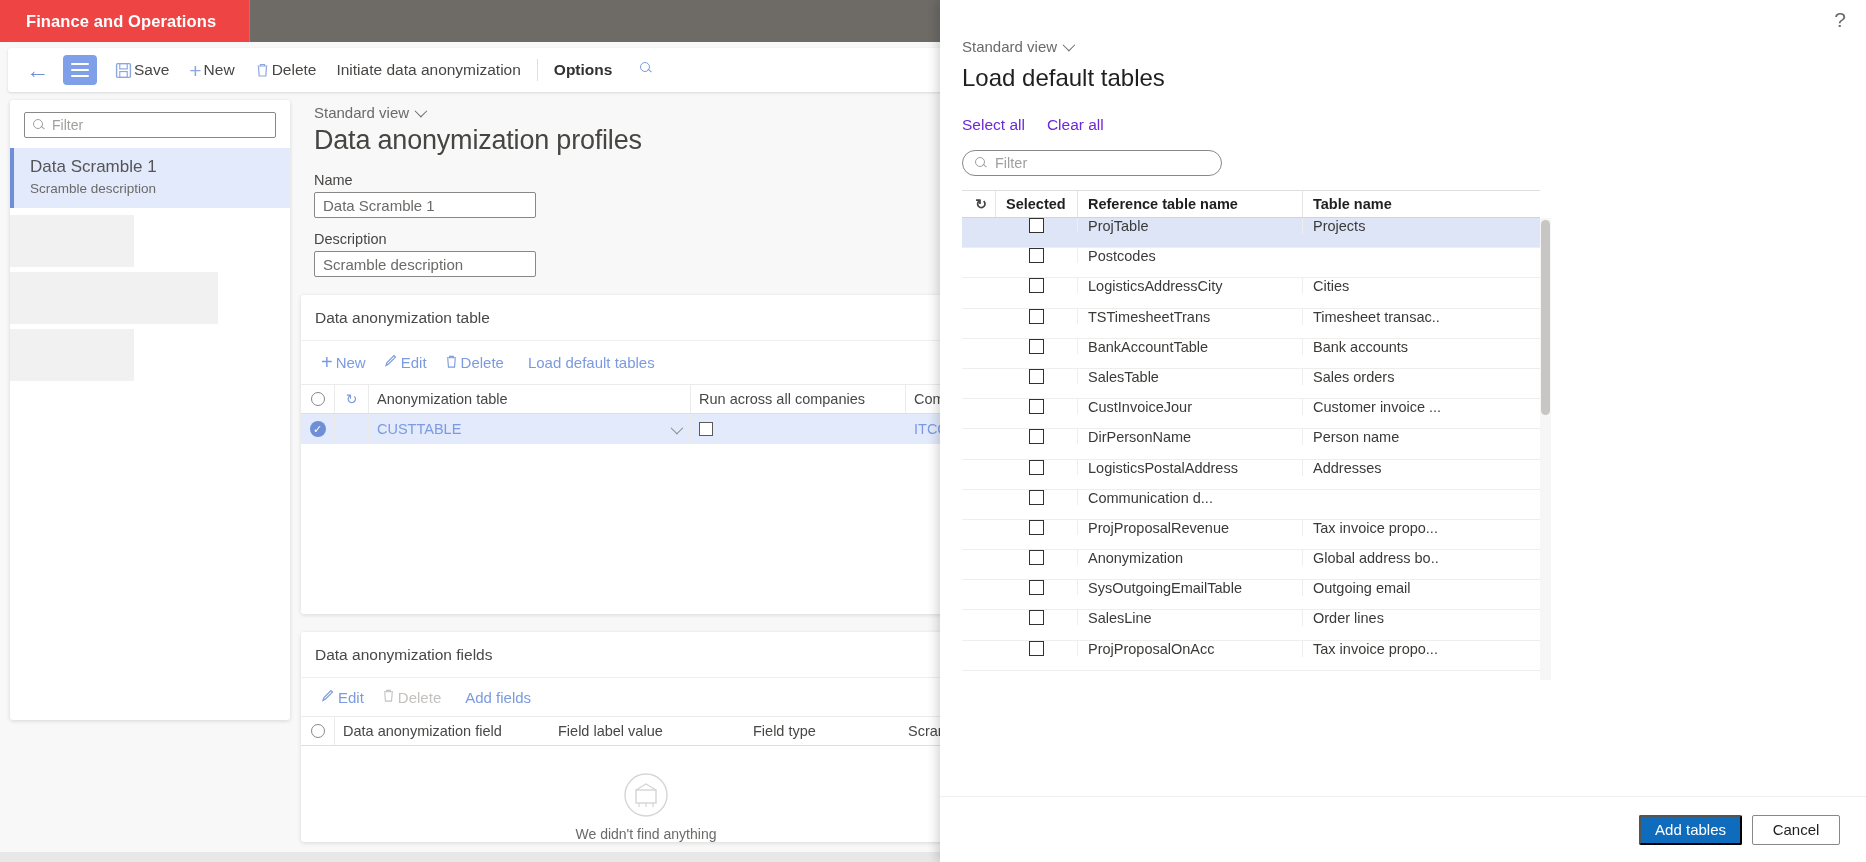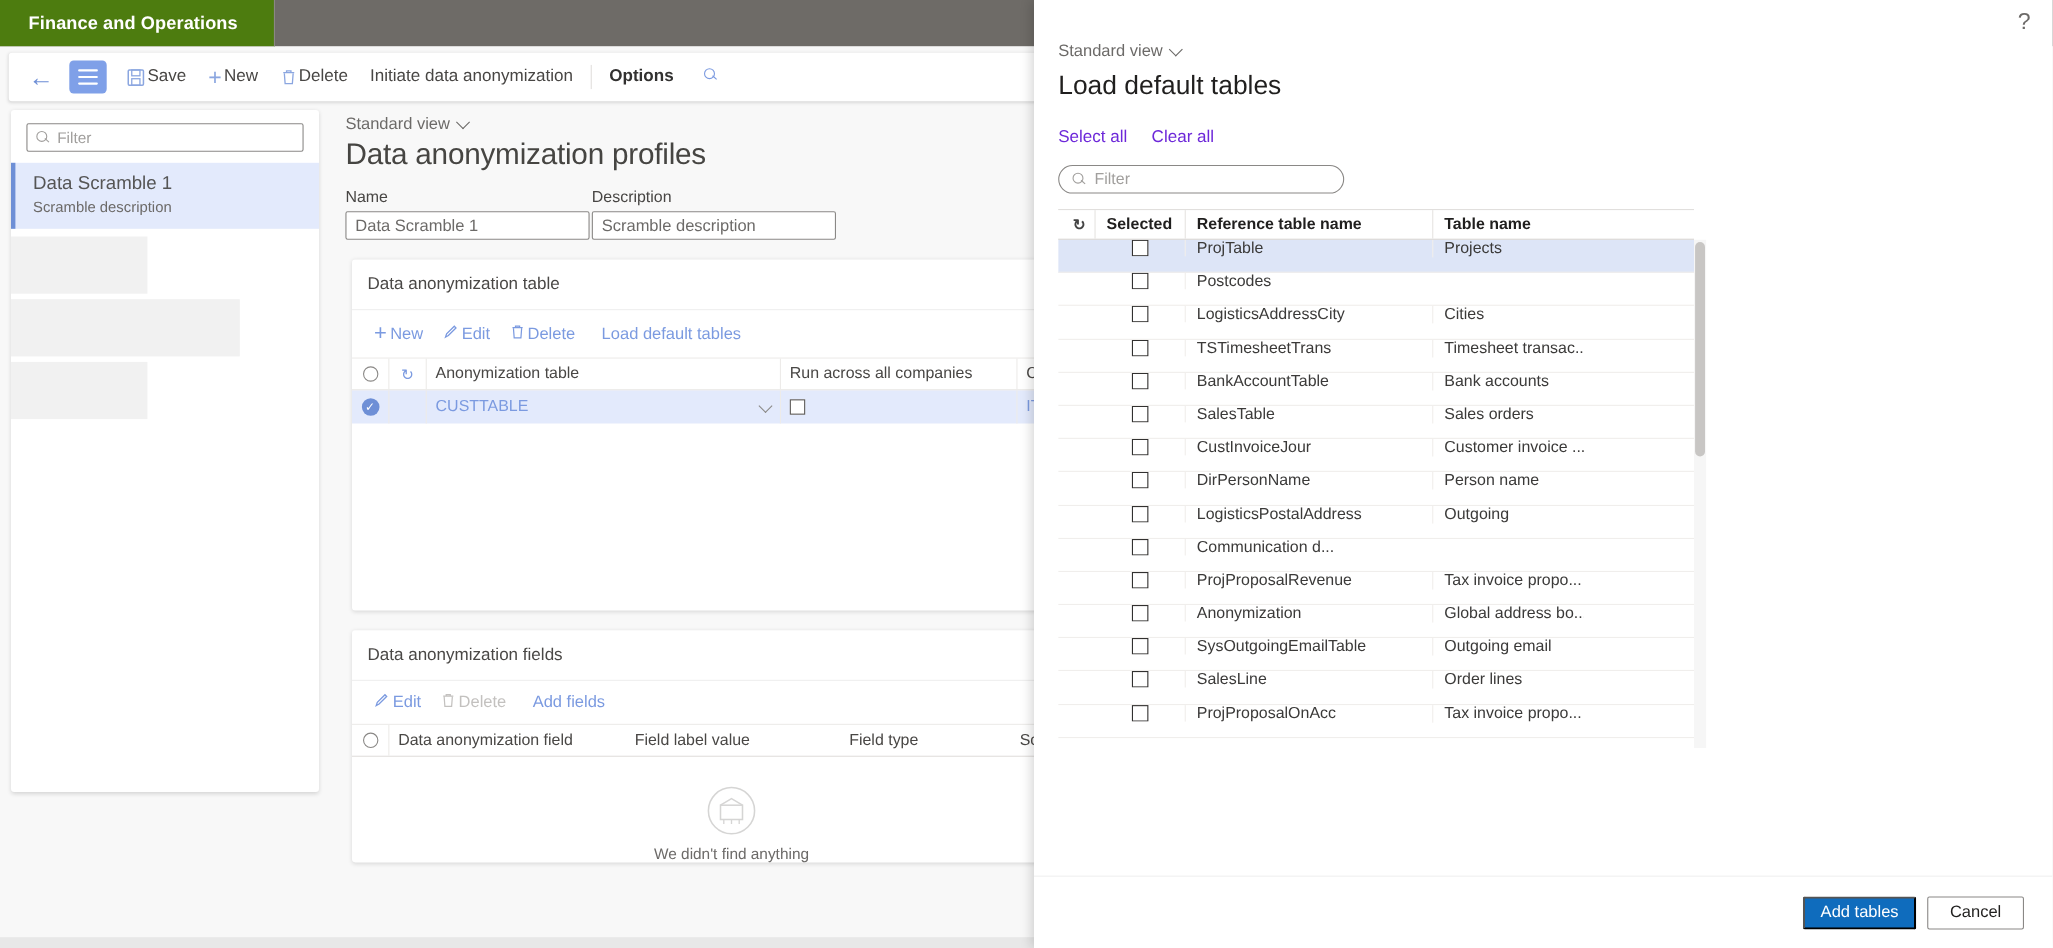--- a/index.html
+++ b/index.html
@@ -15,21 +15,21 @@
 
   
   #app-shell { position:absolute; left:0; top:0; width:1866px; height:862px; background:#f8f8f8; }
 
   #top-bar {
     position:absolute; left:0; top:0; width:1866px; height:42px;
     background:#6e6b67;
   }
   #app-tab {
     position:absolute; left:0; top:0; width:250px; height:42px;
-    background:#4d7c0f;
+    background:#ef4444;
     border-right:1px solid #8a8784;
     display:flex; align-items:center;
   }
   #app-tab .label {
     color:#ffffff; font-size:16.5px; font-weight:bold; padding-left:26px;
     letter-spacing:.1px;
   }
 
   
   #action-bar {
@@ -86,31 +86,31 @@
   #list-selected-item .sub { font-size:13.5px; color:#6c6a68; margin-top:4px; }
   
   .skel { position:absolute; background:#f1f1f1; }
 
   
   #form-area { position:absolute; left:300px; top:96px; width:700px; height:766px; }
   #view-selector { display:flex; align-items:center; gap:6px; font-size:15px; color:#6c6a68; margin:8px 0 0 14px; }
   .chev { display:inline-block; width:9px; height:9px; border-right:1.5px solid currentColor; border-bottom:1.5px solid currentColor; transform:rotate(45deg) translateY(-2px); }
   #page-title { font-size:27px; color:#464542; margin:4px 0 0 14px; font-weight:normal; letter-spacing:-.2px; }
 
-  .field-row { display:flex; gap:2px; margin:16px 0 0 14px; }
+  .field-row { display:flex; gap:13px; margin:16px 0 0 14px;flex-direction:column; }
   .field-label { font-size:14.5px; color:#484644; margin-bottom:4px; }
   .field-input {
     width:222px; height:26px; border:1px solid #8a8886; border-radius:2px;
     background:#fff; font-size:15px; color:#6c6a68; padding:0 8px;
     display:flex; align-items:center;
   }
   .field-input.wide { width:222px; }
 
   .card {
-    margin:18px 0 0 20px; background:#ffffff; border-radius:3px;
+    margin:18px 0 0 1px; background:#ffffff; border-radius:3px;
     box-shadow:0 1px 4px rgba(0,0,0,.13); width:690px;
   }
   .card-head { font-size:15.5px; color:#4a4846; padding:14px 0 13px 14px; border-bottom:1px solid #efefef; }
   .card-tools { display:flex; align-items:center; gap:6px; padding:10px 0 10px 14px; font-size:15px; }
   .tool { display:inline-flex; align-items:center; gap:3px; color:#7b9ae0; padding:0 6px; }
   .tool.dim { color:#c3c1bf; }
   .tool .gl { font-size:16px; }
 
   .grid { width:100%; border-top:1px solid #edebe9; }
   .grid-header { display:flex; height:29px; align-items:stretch; border-bottom:1px solid #e1dfdd; }
@@ -493,21 +493,21 @@
             <div class="c c-ref">DirPersonName</div>
             <div class="c c-name" style="border-right: none;">Person name</div>
           </div>
           <div class="dr">
             <div class="c c-mark rowmark"></div>
             <div class="c c-icon"></div>
             <div class="c c-check">
               <span class="dlg-cb"></span>
             </div>
             <div class="c c-ref">LogisticsPostalAddress</div>
-            <div class="c c-name" style="border-right: none;">Outgoing</div>
+            <div class="c c-name" style="border-right: none;">Addresses</div>
           </div>
           <div class="dr">
             <div class="c c-mark rowmark"></div>
             <div class="c c-icon"></div>
             <div class="c c-check">
               <span class="dlg-cb"></span>
             </div>
             <div class="c c-name" style="border-right: none;">Communication d...</div>
           </div>
           <div class="dr">

